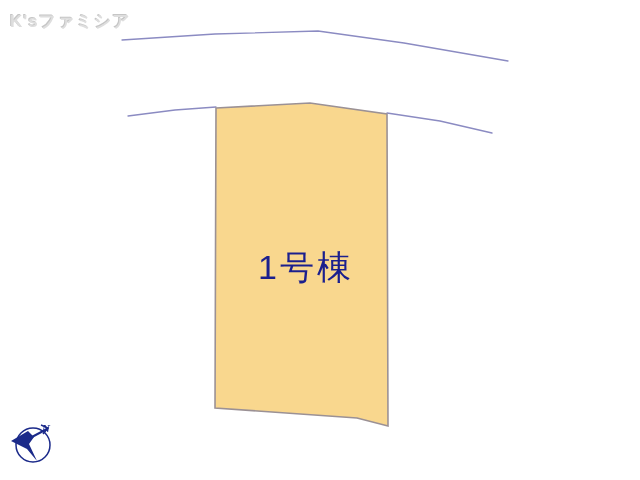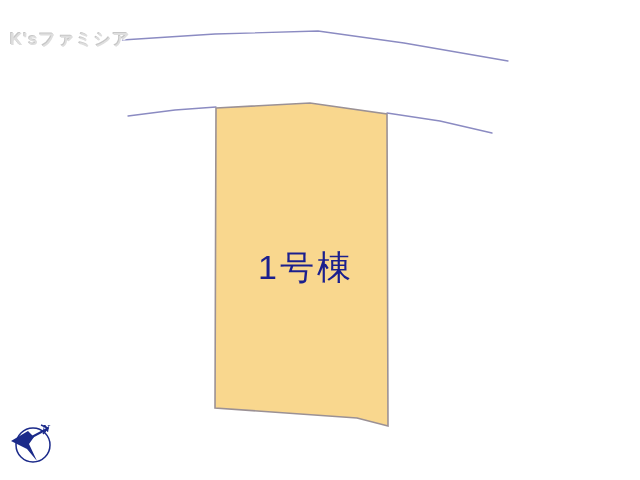--- a/index.html
+++ b/index.html
@@ -11,21 +11,21 @@
     position: relative;
     width: 640px;
     height: 480px;
     background: #ffffff;
     overflow: hidden;
     font-family: "Liberation Sans", "DejaVu Sans", sans-serif;
   }
   .watermark {
     position: absolute;
     left: 10px;
-    top: 28px;
+    top: 10px;
     font-size: 17px;
     font-weight: bold;
     letter-spacing: 1px;
     color: #dedede;
     text-shadow: -1px -1px 0 #c6c6c6, 1px 1px 1px #ffffff;
     user-select: none;
     z-index: 2;
   }
   svg.plan {
     position: absolute;

